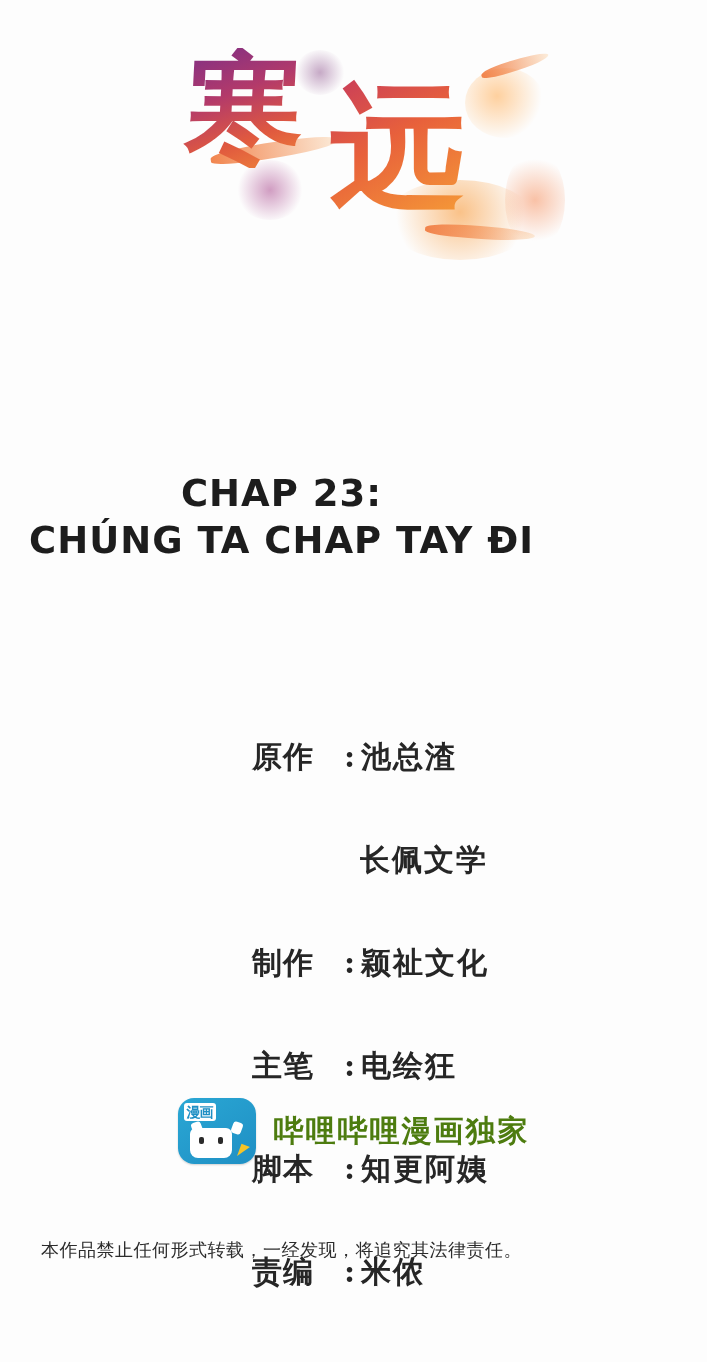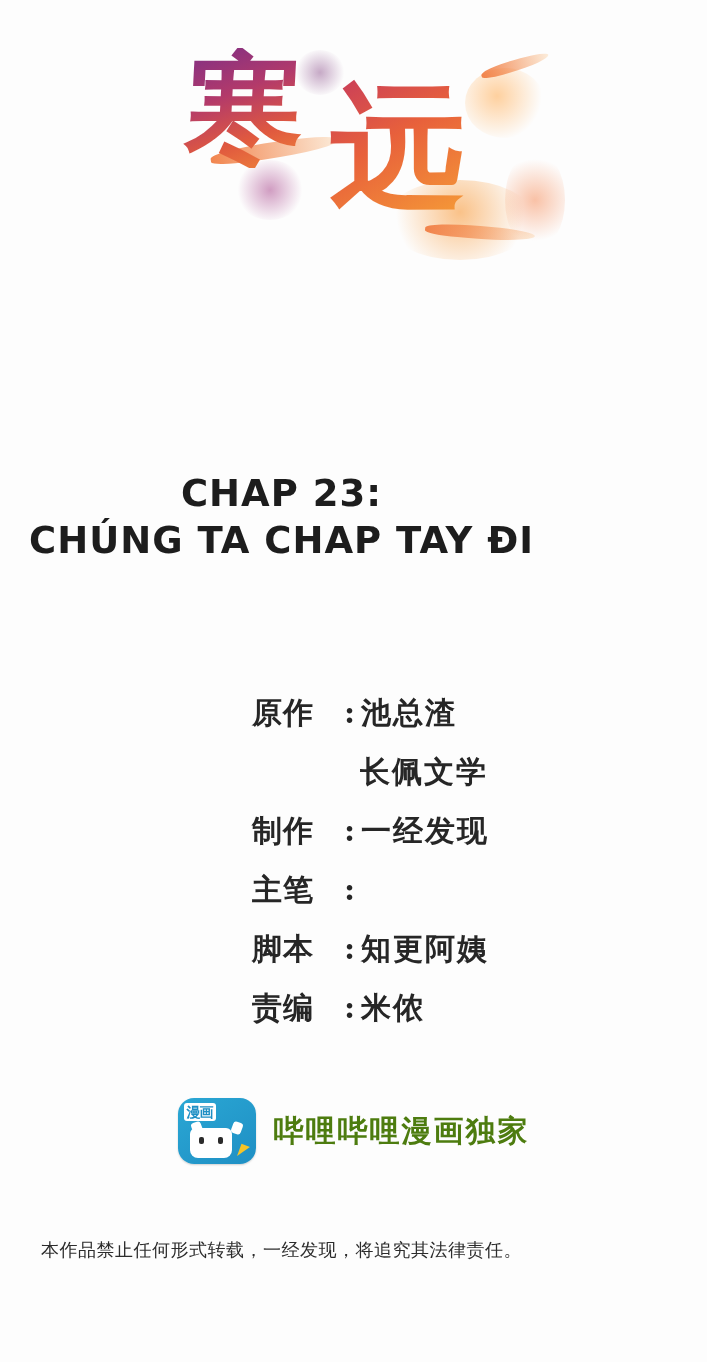--- a/index.html
+++ b/index.html
@@ -114,20 +114,21 @@
     margin: 0 0 18px 0;
     padding-left: 252px;
     font-family: "DejaVu Serif", serif;
     font-weight: bold;
     color: #262626;
     font-size: 30px;
   }
   .credit-label {
     min-width: 92px;
     letter-spacing: 1px;
+    margin-top: 44px;
   }
   .credit-colon {
     margin-right: 6px;
   }
   .credit-value {
     letter-spacing: 2px;
   }
   .credit-row.indent {
     padding-left: 252px;
     margin-left: 10px;
@@ -268,26 +269,27 @@
 
     <div class="credit-row indent">
       <span class="credit-label">原作</span>
       <span class="credit-colon"></span>
       <span class="credit-value">长佩文学</span>
     </div>
 
     <div class="credit-row">
       <span class="credit-label">制作</span>
       <span class="credit-colon">:</span>
-      <span class="credit-value">一经发现</span>
+      <span class="credit-value">颖祉文化</span>
     </div>
 
     <div class="credit-row">
       <span class="credit-label">主笔</span>
       <span class="credit-colon">:</span>
+      <span class="credit-value">电绘狂</span>
     </div>
 
     <div class="credit-row">
       <span class="credit-label">脚本</span>
       <span class="credit-colon">:</span>
       <span class="credit-value">知更阿姨</span>
     </div>
 
     <div class="credit-row">
       <span class="credit-label">责编</span>

